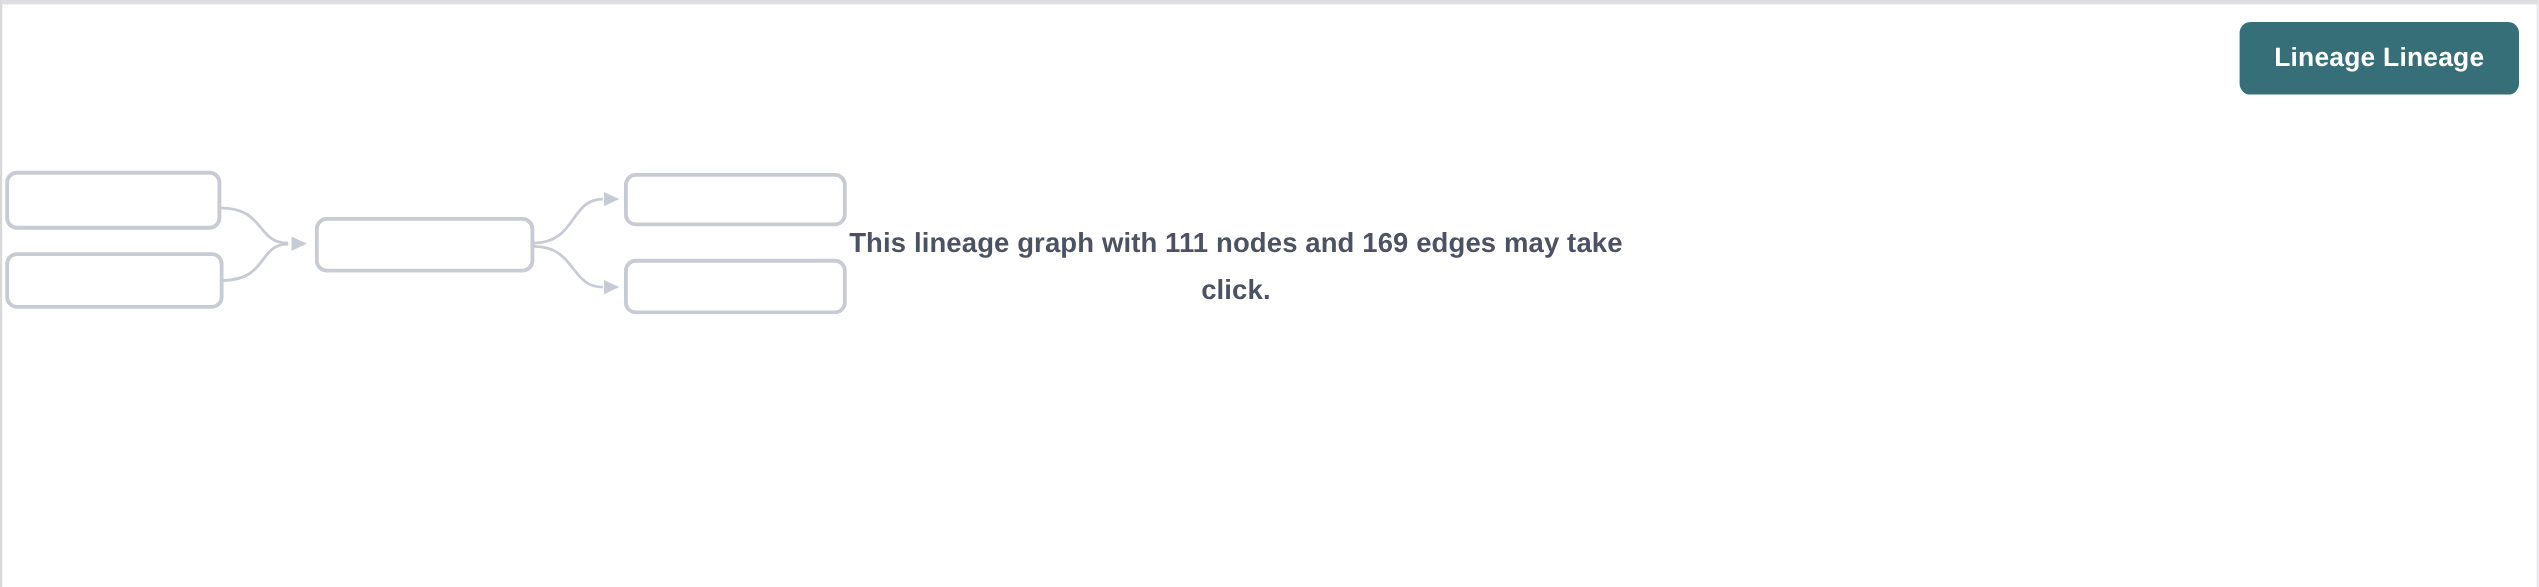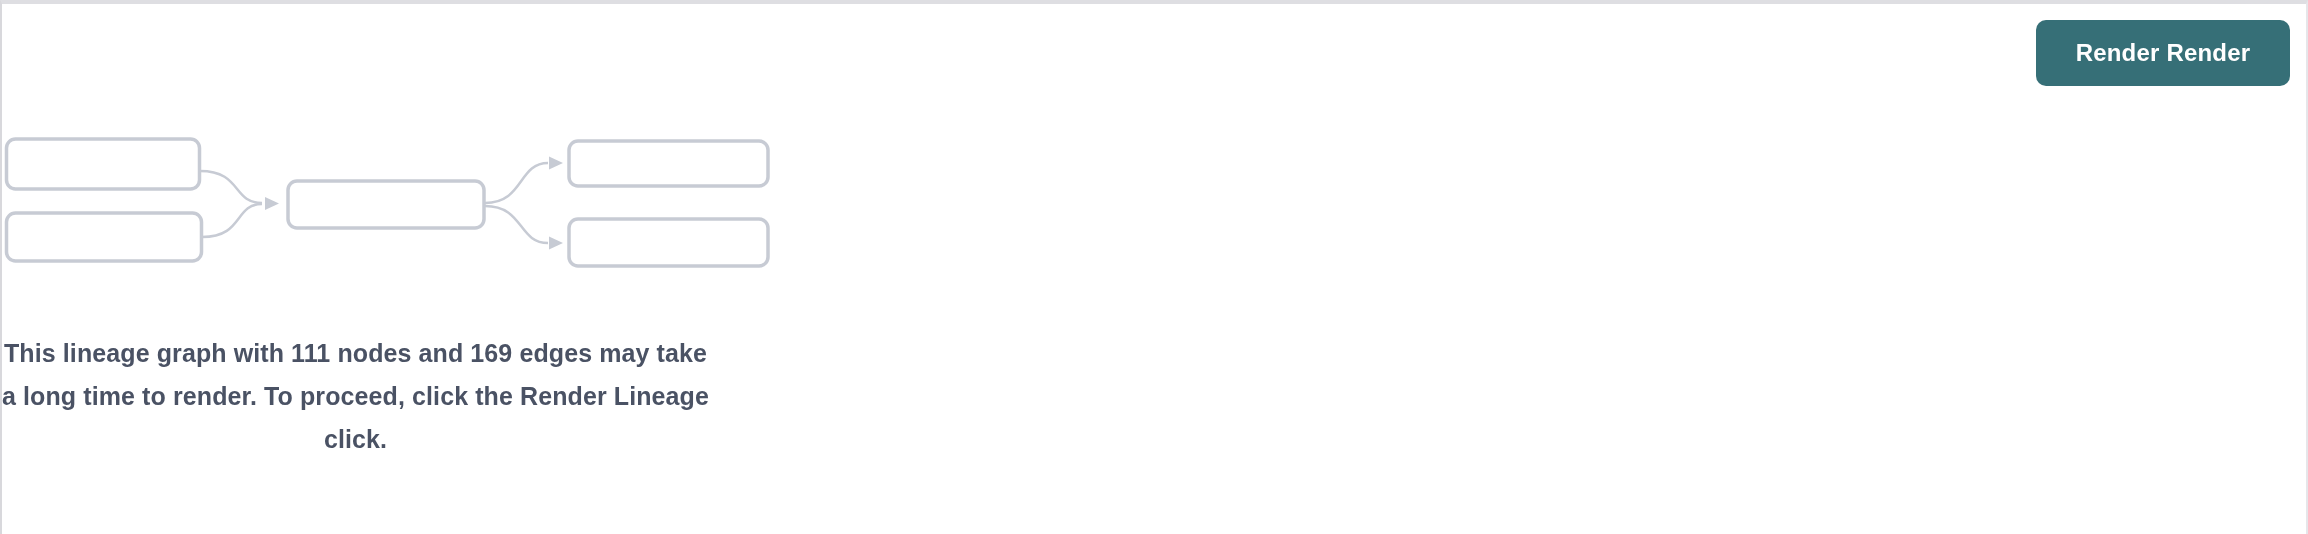--- a/index.html
+++ b/index.html
@@ -35,42 +35,42 @@
     align-items: center;
     justify-content: center;
   }
 
   .content {
     position: absolute;
     top: 132px;
     left: 0;
     width: 100%;
     display: flex;
-    flex-direction: column;
-    align-items: flex-start;
+    flex-direction: row;
+    align-items: flex-end;
   }
 
   .diagram { width: 770px; height: 132px; display: block; }
 
   .message {
     margin-top: 64px;
     text-align: center;
     font-size: 25px;
     font-weight: 700;
     color: #4a5264;
     line-height: 43px;
     letter-spacing: 0.1px;
   }
 </style>
 </head>
 <body>
 
 <div class="page">
 
-  <button class="render-btn">Render Render</button>
+  <button class="render-btn">Lineage Lineage</button>
 
   <div class="content">
 
     <svg class="diagram" viewBox="0 0 770 132" xmlns="http://www.w3.org/2000/svg">
       <g fill="none" stroke="#C7CBD4" stroke-width="2.5">
         <path d="M198,35 C240,35 230,67 260,67"></path>
         <path d="M200,101 C242,101 232,68 260,68"></path>
         <path d="M483,67 C522,67 516,27 546,27"></path>
         <path d="M483,70 C522,70 516,107 546,107"></path>
       </g>
@@ -83,18 +83,17 @@
         <rect x="4.5" y="3" width="193" height="50" rx="9"></rect>
         <rect x="4.5" y="77" width="195" height="48" rx="9"></rect>
         <rect x="286" y="45" width="196" height="47" rx="9"></rect>
         <rect x="567" y="5" width="199" height="45" rx="9"></rect>
         <rect x="567" y="83" width="199" height="47" rx="9"></rect>
       </g>
     </svg>
 
     <div class="message">
       <div>This lineage graph with 111 nodes and 169 edges may take</div>
-      <div>a long time to render. To proceed, click the Render Lineage</div>
       <div>click.</div>
     </div>
 
   </div>
 </div>
 
 </body></html>

